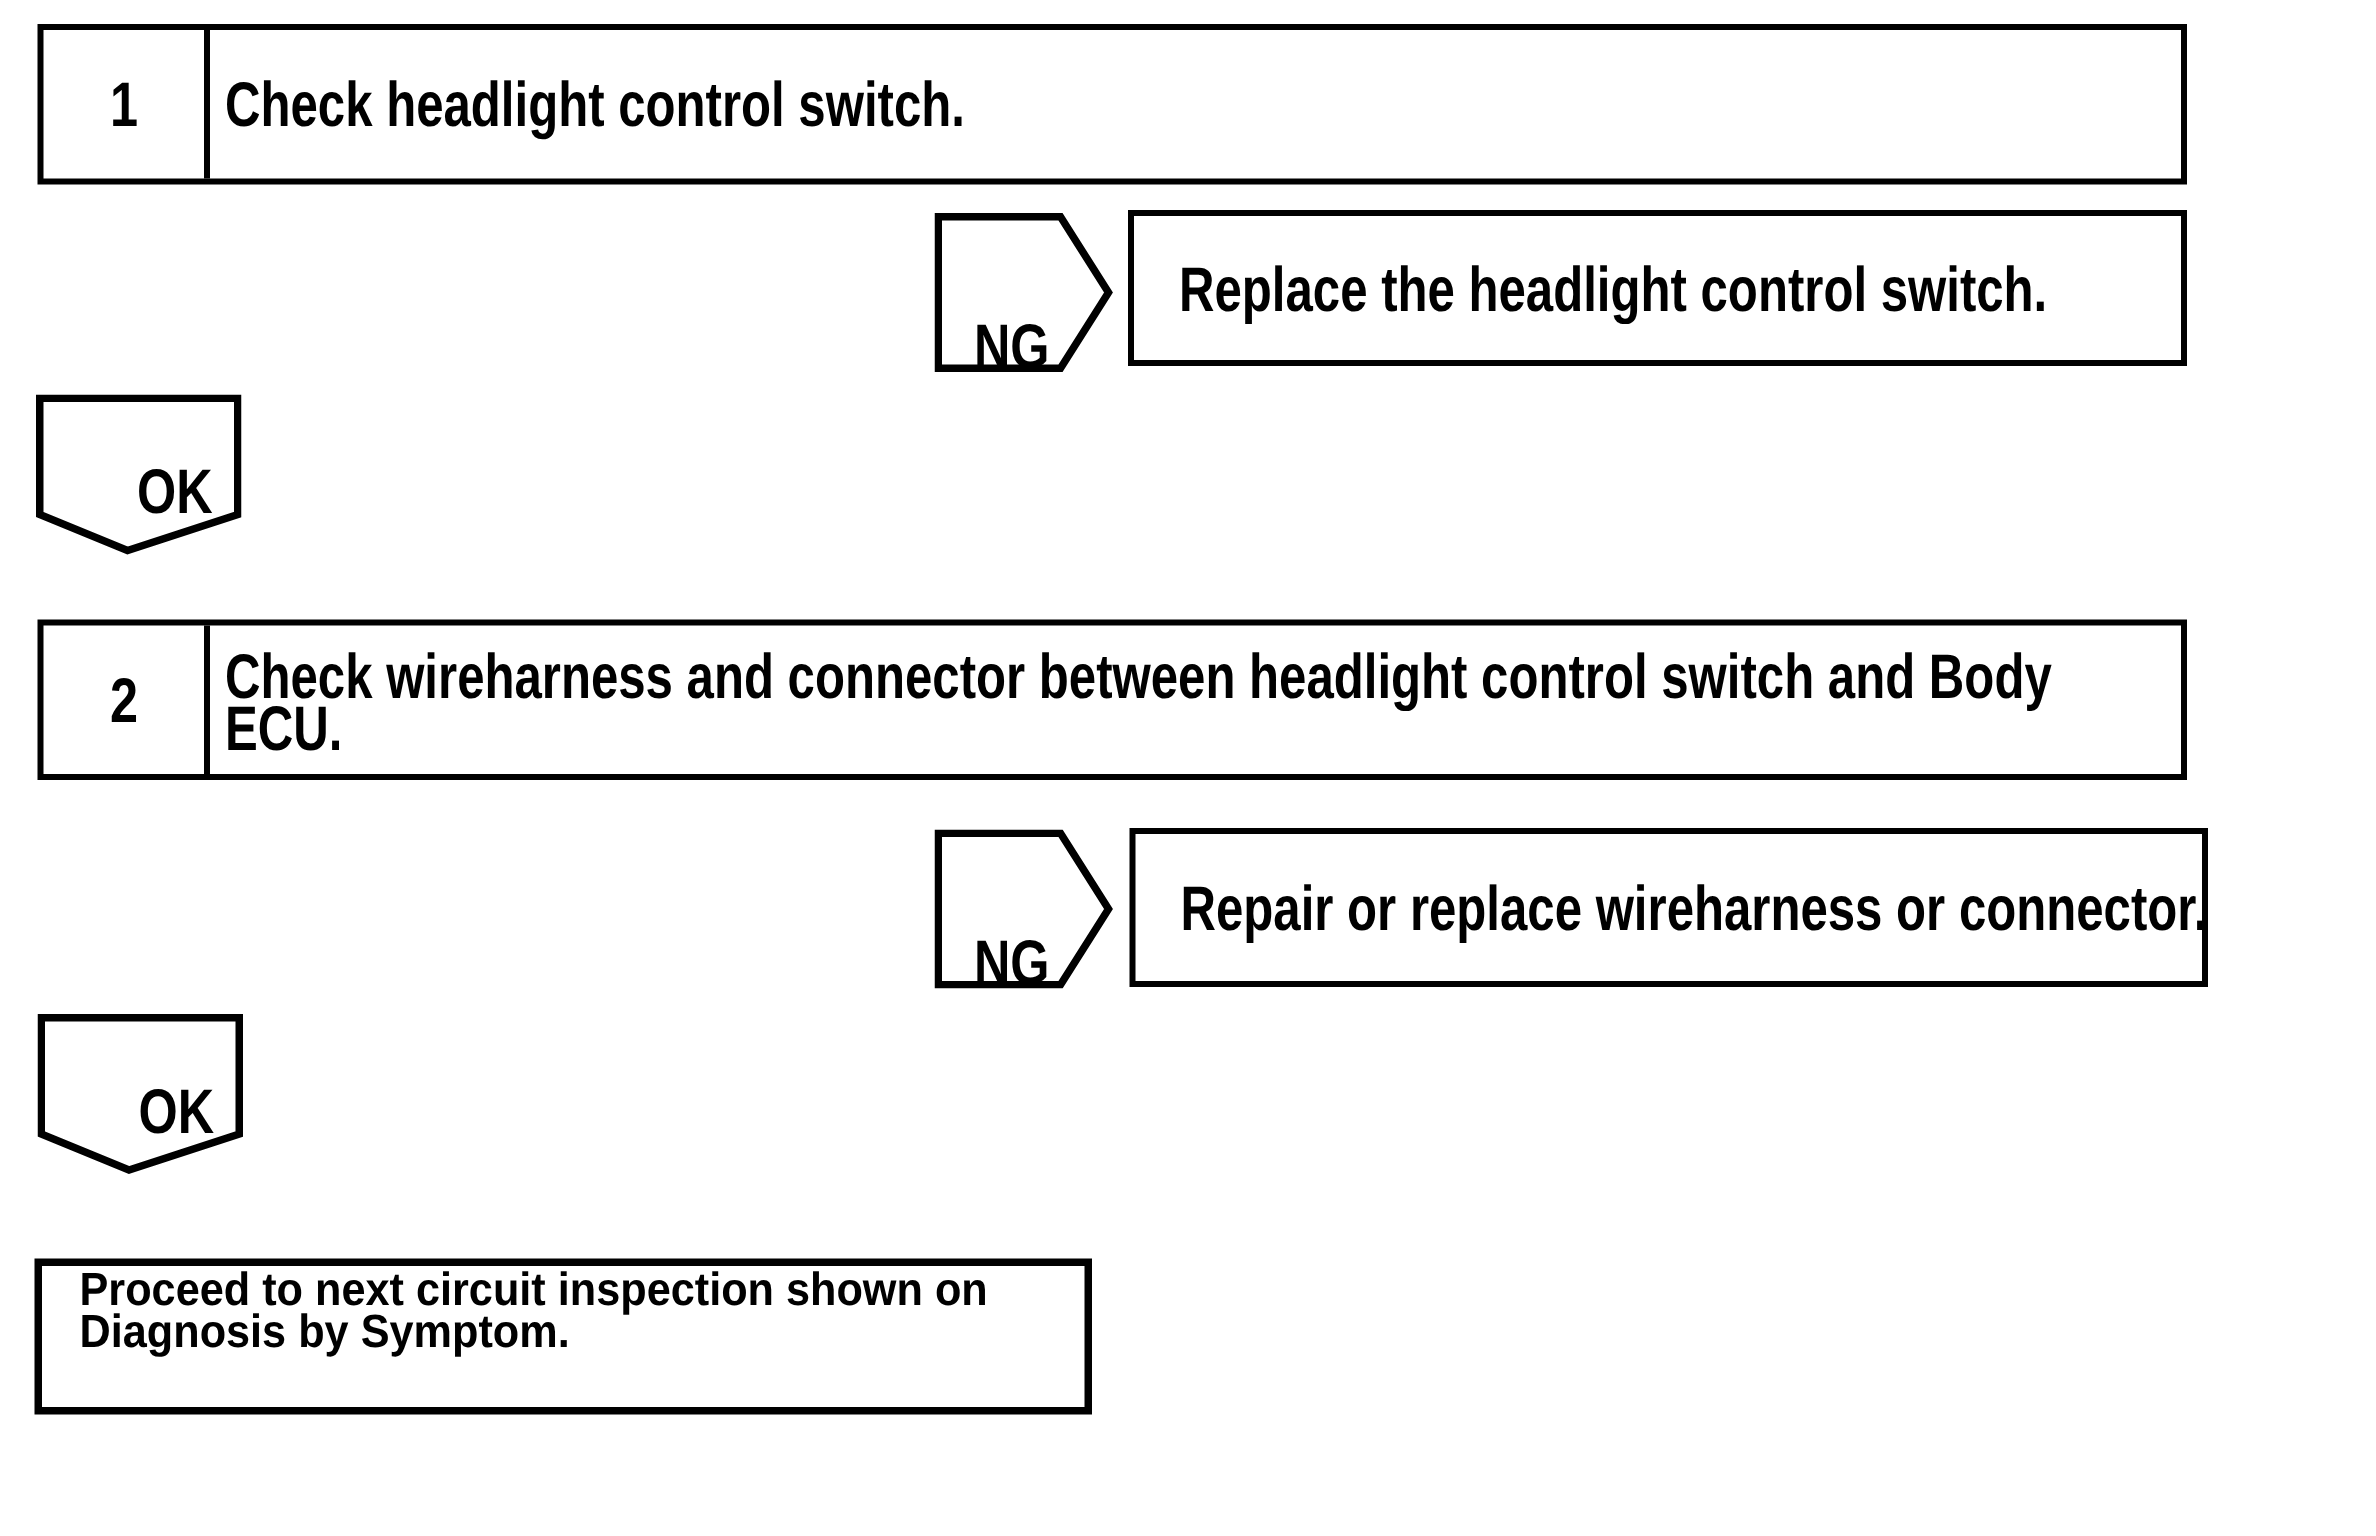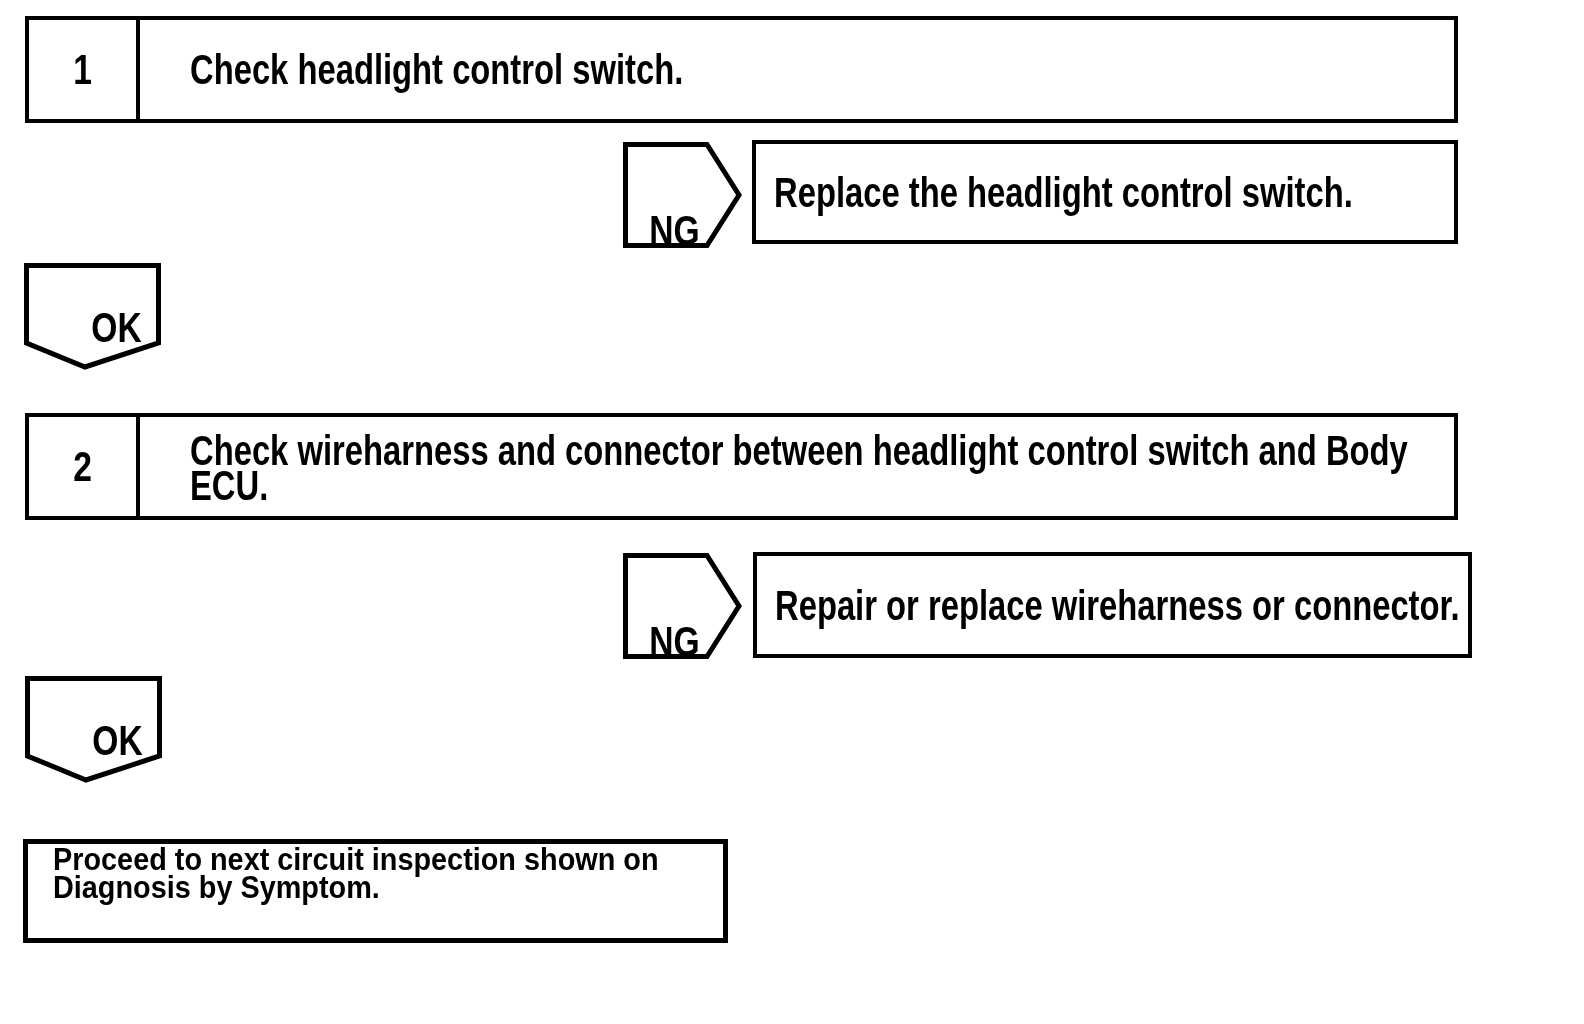--- a/index.html
+++ b/index.html
@@ -28,28 +28,27 @@
     display: flex;
     align-items: center;
     justify-content: center;
   }
   .instr {
     flex: 1;
     padding: 0 10px;
     display: flex;
     flex-direction: column;
     justify-content: center;
-    margin-left: 40px;
   }
   .instr.top { justify-content: flex-start; padding-top: 16px; }
   .action-box {
     display: flex;
     flex-direction: column;
     justify-content: center;
-    padding-left: 18px;
+    padding-left: 30px;
   }
   .end-box {
     border-width: 5px;
     padding: 2px 10px 0 25px;
     display: flex;
     flex-direction: column;
     justify-content: flex-start;
   }
 
   

